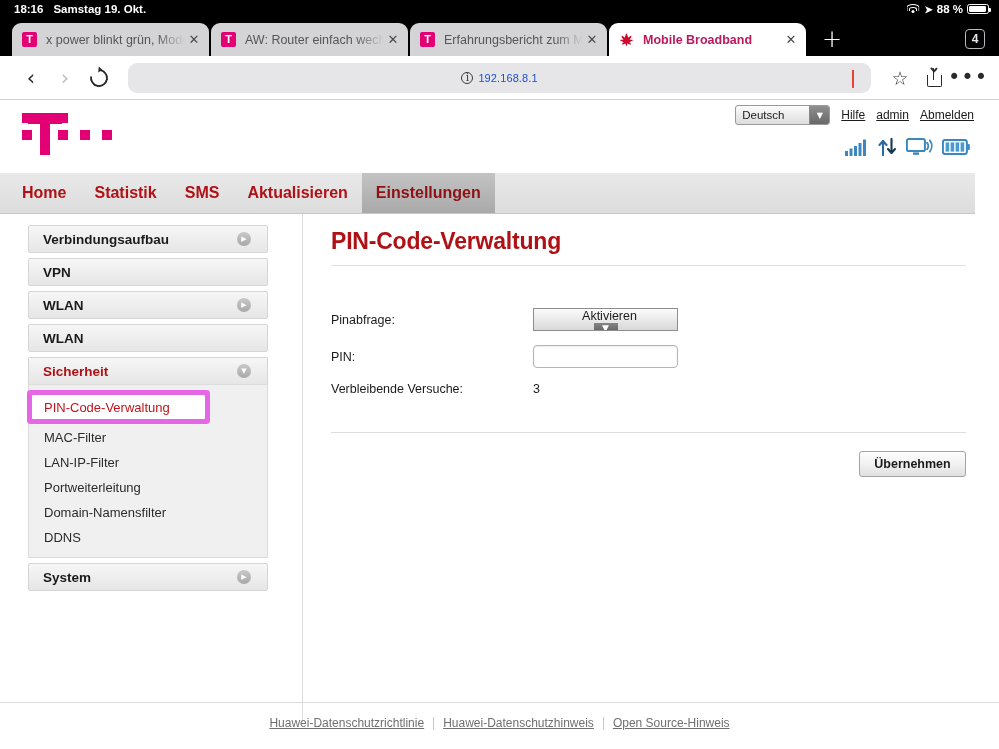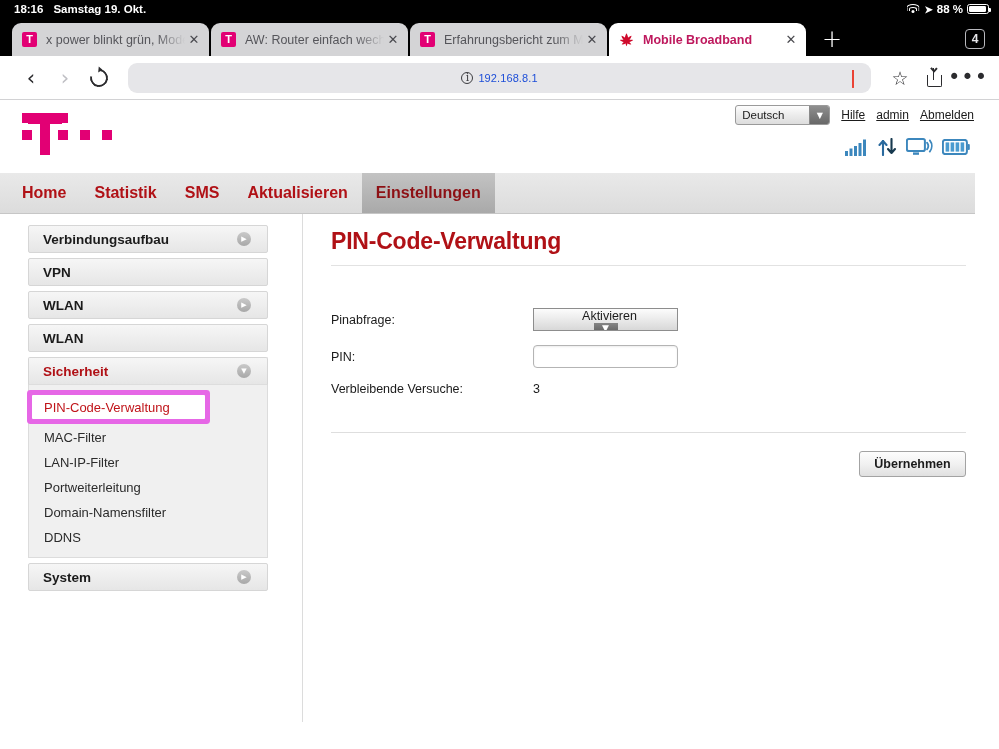--- a/index.html
+++ b/index.html
@@ -522,13 +522,20 @@
       </div>
 
       <div id="content-rule"></div>
 
       <div id="apply-row">
         <button id="apply-btn">Übernehmen</button>
       </div>
     </div>
   </div>
 
+  <div id="footer">
+    <a class="f-link" href="#">Huawei-Datenschutzrichtlinie</a>
+    <span class="f-sep"></span>
+    <a class="f-link" href="#">Huawei-Datenschutzhinweis</a>
+    <span class="f-sep"></span>
+    <a class="f-link" href="#">Open Source-Hinweis</a>
+  </div>
 </div>
 
 </body></html>

